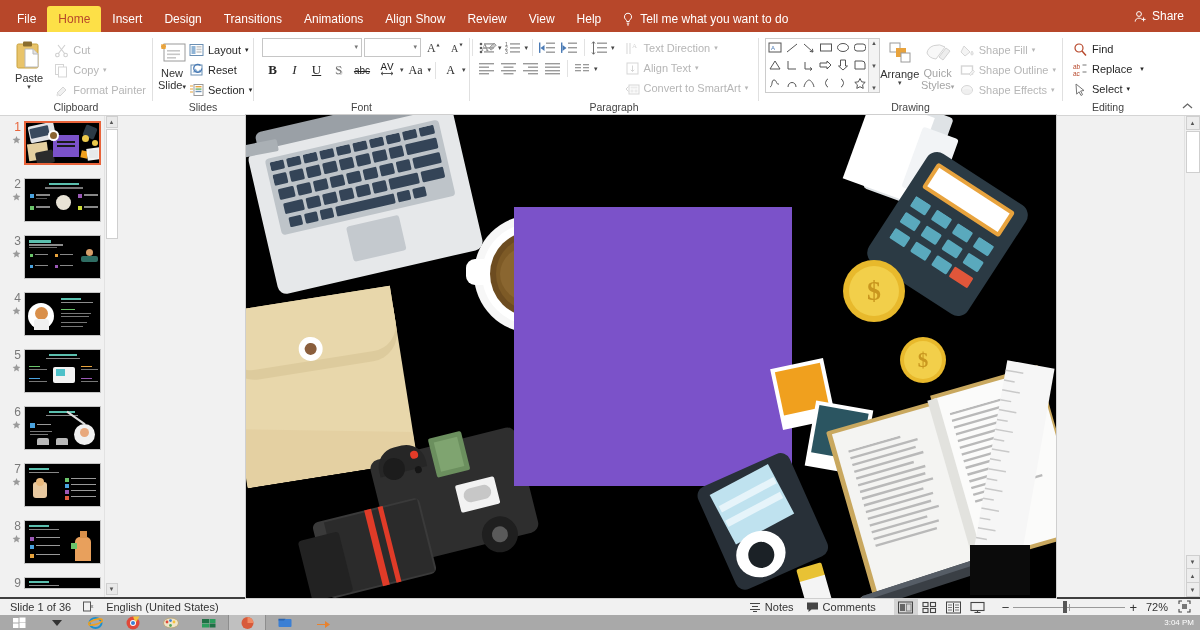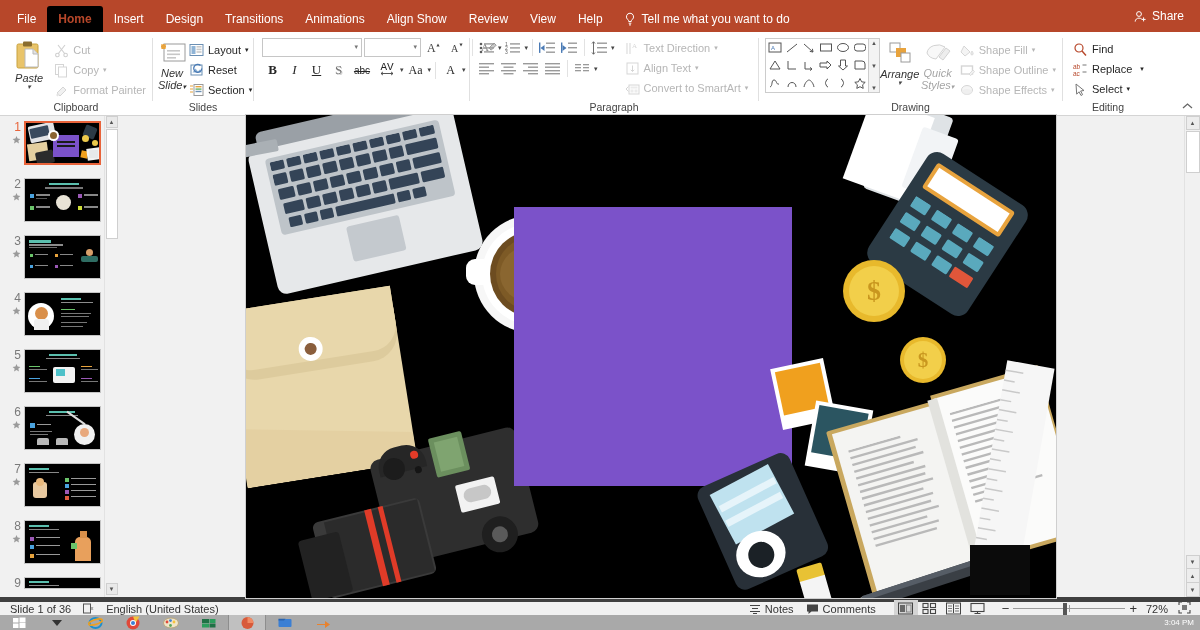--- a/index.html
+++ b/index.html
@@ -15,21 +15,21 @@
 
   
   .tabbar {
     height:32px; background:#B7472A; display:flex; align-items:flex-end;
     position:relative; flex:0 0 32px;
   }
   .tab {
     color:#fff; font-size:12px; padding:0 11px; height:26px; line-height:26px;
     cursor:pointer; white-space:nowrap;
   }
-  .tab.active { background:#000000; color:#B7472A; border-radius:3px 3px 0 0; font-weight:700;}
+  .tab.active { background:#fde047; color:#B7472A; border-radius:3px 3px 0 0; font-weight:400;}
   .tellme { display:flex; align-items:center; height:26px; color:#fff; font-size:12px; gap:6px; margin-left:10px;}
   .bulb { width:12px; height:15px; display:block; }
   .share {
     position:absolute; right:8px; top:4px; height:24px; display:flex; align-items:center;
     gap:5px; color:#fff; font-size:12px; padding:0 8px; cursor:pointer;
   }
 
   
   .ribbon {
     flex:0 0 83px; background:#fff; border-bottom:1px solid #d4d4d4;
@@ -39,21 +39,21 @@
   .group-body { flex:1; display:flex; align-items:flex-start; padding:3px 4px 0 4px; }
   .group-label {
     height:15px; line-height:15px; text-align:center; font-size:10.5px; color:#444;
     position:relative;
   }
   .group-sep { width:1px; background:#e0e0e0; margin:4px 0 14px 0; }
 
   
   .bigbtn {
     display:flex; flex-direction:column; align-items:center; justify-content:flex-end;
-    width:46px; padding-top:2px; cursor:pointer; user-select:none;font-style:italic;
+    width:46px; padding-top:2px; cursor:pointer; user-select:none;
   }
   .bigbtn .lbl { font-size:11px; color:#333; text-align:center; line-height:12px; margin-top:1px;}
   .bigbtn .caret { font-size:7px; line-height:6px; color:#444; }
 
   .smallrow { display:flex; align-items:center; gap:4px; height:20px; cursor:pointer; padding:0 2px;}
   .smallrow .t { font-size:11px; white-space:nowrap; }
   .dim { color:#b6b6b6; }
   .dimicon { opacity:.4; }
 
   .iconbtn {
@@ -117,21 +117,21 @@
   .rightscroll {
     width:16px; background:#f1f1f1; border-left:1px solid #e2e2e2;
     display:flex; flex-direction:column; align-items:center; flex:0 0 16px;
   }
   .rsbtn{ width:14px; height:14px; background:#ededed; border:1px solid #cfcfcf; display:flex;
     align-items:center; justify-content:center; font-size:6px; color:#555; cursor:pointer;}
   .rsthumb{ width:14px; height:42px; background:#fff; border:1px solid #cfcfcf; margin-top:1px; cursor:grab;}
 
   
   .status {
-    flex:0 0 18px; height:18px; background:#f1f1f1; border-top:5px solid #404040;
+    flex:0 0 18px; height:18px; background:#f1f1f1; border-top:2px solid #404040;
     display:flex; align-items:center; font-size:11px; color:#333; padding:0 4px;
   }
   .st-item{ display:flex; align-items:center; gap:4px; padding:0 6px; height:17px; cursor:pointer;}
   .viewbtn{ width:24px; height:17px; display:flex; align-items:center; justify-content:center; cursor:pointer;}
   .viewbtn.on{ background:#d4d4d4; }
   .zoomtrack{ position:relative; width:112px; height:17px; display:flex; align-items:center; cursor:pointer;}
   .zoomline{ width:100%; height:1px; background:#9a9a9a;}
   .zoomtick{ position:absolute; left:56px; width:1px; height:7px; background:#9a9a9a;}
   .zoomhandle{ position:absolute; left:50px; width:4px; height:12px; background:#555;}
 
@@ -334,20 +334,21 @@
           <span style="font-size:7px;color:#444">▾</span>
           <div class="vsep"></div>
           <div class="iconbtn">
             <div style="display:flex;flex-direction:column;align-items:center;line-height:11px">
               <span style="font-family:'Liberation Serif',serif;font-size:12px">A</span>
             </div>
           </div>
           <span style="font-size:7px;color:#444">▾</span>
         </div>
       </div>
+      <div class="group-label">Font</div>
     </div>
     <div class="group-sep"></div>
 
     <div class="group" style="width:288px">
       <div class="group-body" style="padding-left:6px;">
         <div style="display:flex;flex-direction:column;">
           <div style="display:flex;align-items:center;gap:1px;height:21px">
             <div class="iconbtn">
               <svg width="16" height="14" viewBox="0 0 16 14">
                 <g fill="#5c5c5c">

